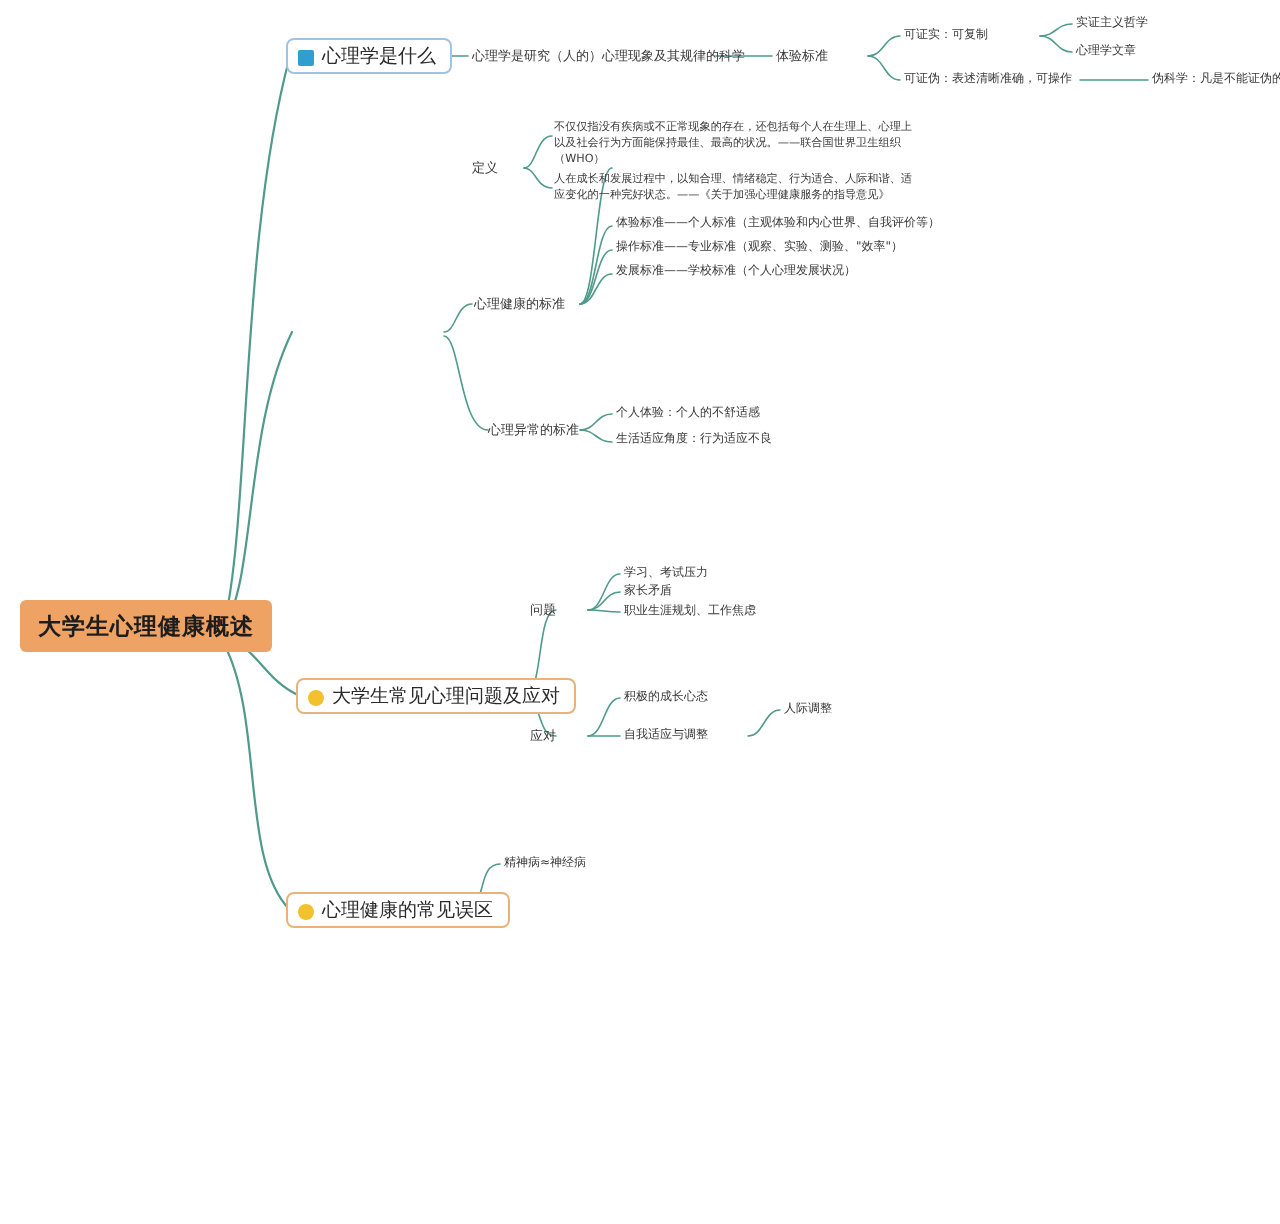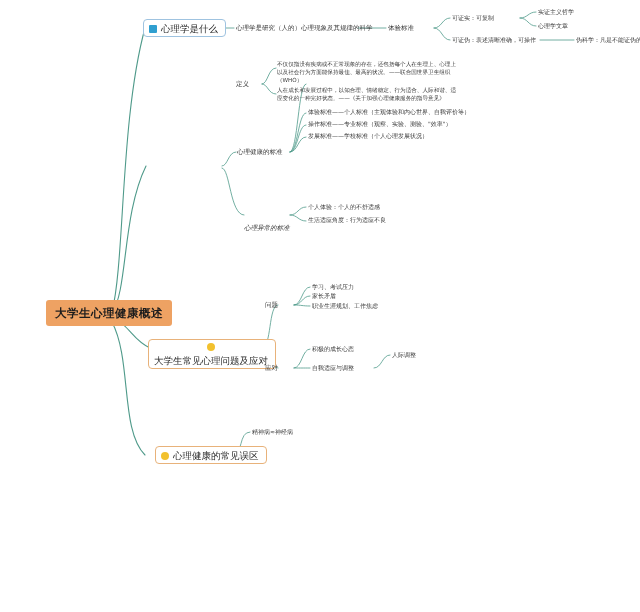--- a/index.html
+++ b/index.html
@@ -11,21 +11,20 @@
   .node{position:absolute;white-space:nowrap;color:#2b2b2b;line-height:1.25;}
 
   
   .root{
     left:10px;top:300px;
     background:#eea263;
     color:#1d1d1d;
     font-size:11.5px;font-weight:bold;
     padding:6px 9px;border-radius:3px;
     letter-spacing:.5px;
-    margin-left:36px;
   }
   
   .b1{
     font-size:9.5px;font-weight:normal;
     border:1px solid #e8b27a;border-radius:4px;
     background:#ffffff;padding:3px 7px 1px 5px;
     display:flex;align-items:center;gap:4px;
   }
   .b1.blue{border-color:#9fc3e0;}
   .ico{width:8px;height:8px;display:inline-block;flex:none;border-radius:1px;}
@@ -103,36 +102,36 @@
   <div class="node t2" style="left:538px;top:22px;"><span>心理学文章</span></div>
   <div class="node t2" style="left:576px;top:36px;"><span>伪科学：凡是不能证伪的都不是科学</span></div>
 
   <div class="node t" style="left:237px;top:148px;"><span>心理健康的标准</span></div>
   <div class="node t" style="left:236px;top:80px;"><span>定义</span></div>
   <div class="node para" style="left:277px;top:60px;width:180px;"><span>不仅仅指没有疾病或不正常现象的存在，还包括每个人在生理上、心理上以及社会行为方面能保持最佳、最高的状况。——联合国世界卫生组织（WHO）</span></div>
   <div class="node para" style="left:277px;top:86px;width:180px;"><span>人在成长和发展过程中，以知合理、情绪稳定、行为适合、人际和谐、适应变化的一种完好状态。——《关于加强心理健康服务的指导意见》</span></div>
   <div class="node t2" style="left:308px;top:108px;"><span>体验标准——个人标准（主观体验和内心世界、自我评价等）</span></div>
   <div class="node t2" style="left:308px;top:120px;"><span>操作标准——专业标准（观察、实验、测验、"效率"）</span></div>
   <div class="node t2" style="left:308px;top:132px;"><span>发展标准——学校标准（个人心理发展状况）</span></div>
-  <div class="node t" style="left:244px;top:224px;font-style:italic;"><span>心理异常的标准</span></div>
+  <div class="node t" style="left:244px;top:211px;"><span>心理异常的标准</span></div>
   <div class="node t2" style="left:308px;top:203px;"><span>个人体验：个人的不舒适感</span></div>
   <div class="node t2" style="left:308px;top:216px;"><span>生活适应角度：行为适应不良</span></div>
 
-  <div class="node b1" style="left:148px;top:339px;flex-direction:column;">
+  <div class="node b1" style="left:148px;top:339px;">
     <span class="ico dot-yellow"></span>
     <span>大学生常见心理问题及应对</span>
   </div>
   <div class="node t" style="left:265px;top:301px;"><span>问题</span></div>
   <div class="node t2" style="left:312px;top:283px;"><span>学习、考试压力</span></div>
   <div class="node t2" style="left:312px;top:292px;"><span>家长矛盾</span></div>
   <div class="node t2" style="left:312px;top:302px;"><span>职业生涯规划、工作焦虑</span></div>
   <div class="node t" style="left:265px;top:364px;"><span>应对</span></div>
   <div class="node t2" style="left:312px;top:345px;"><span>积极的成长心态</span></div>
   <div class="node t2" style="left:312px;top:364px;"><span>自我适应与调整</span></div>
   <div class="node t2" style="left:392px;top:351px;"><span>人际调整</span></div>
 
-  <div class="node b1" style="left:155px;top:446px;text-align:center;">
+  <div class="node b1" style="left:143px;top:446px;text-align:center;">
     <span class="ico dot-yellow2"></span>
     <span>心理健康的常见误区</span>
   </div>
   <div class="node t2" style="left:252px;top:428px;"><span>精神病≈神经病</span></div>
 
 </div>
 
 </body></html>

